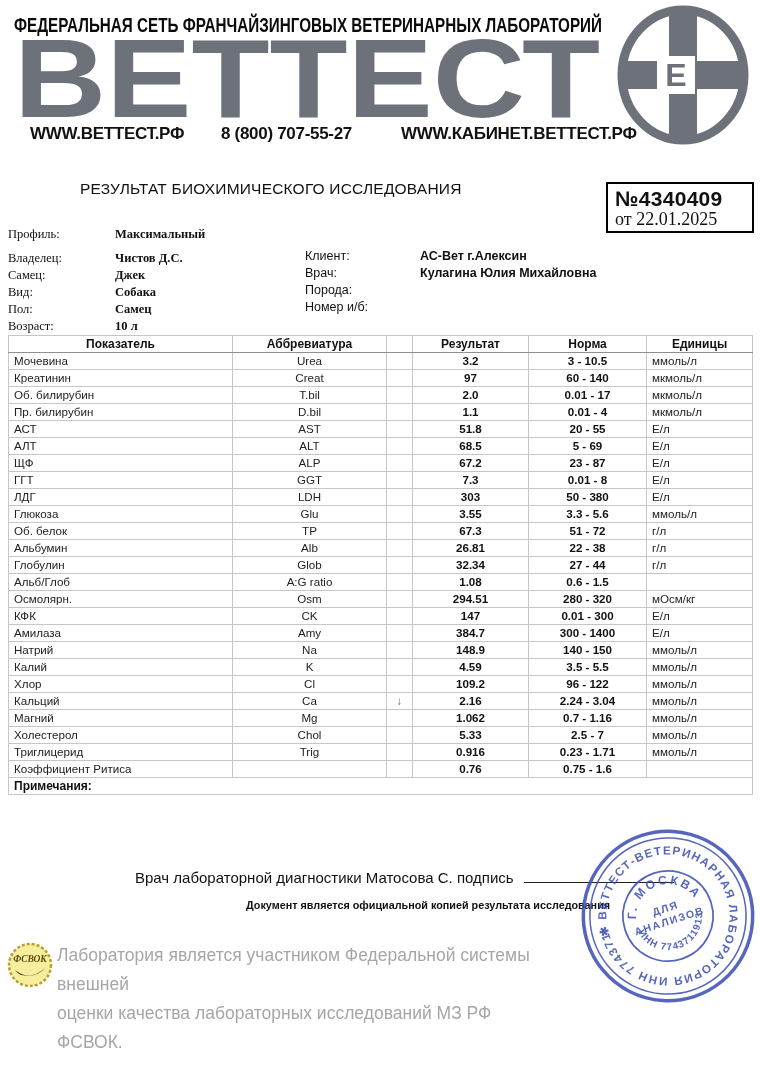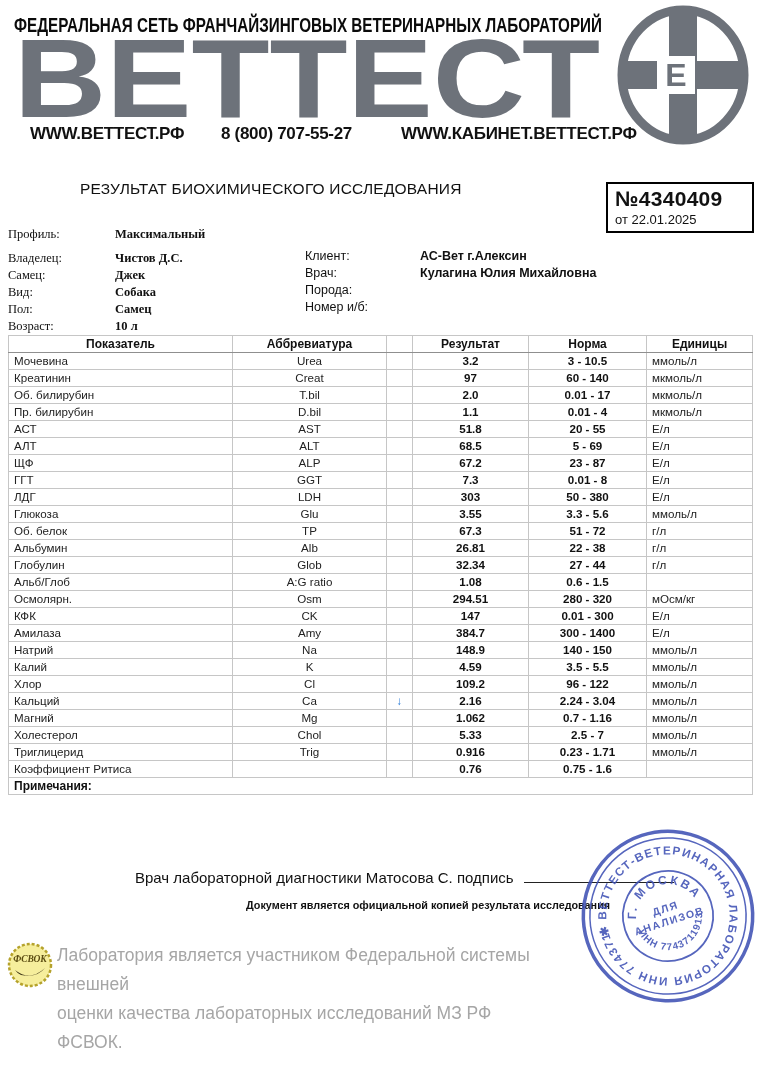--- a/index.html
+++ b/index.html
@@ -16,21 +16,21 @@
   .contact-site { left:14px; }
   .contact-phone { left:205px; }
   .contact-cabinet { left:385px; }
   .brand-mark { position:absolute; top:5px; left:615px; }
   
   .report-title { position:absolute; top:180px; left:80px; width:460px; 
     font-size:15.5px; font-weight:400; letter-spacing:0.2px; }
   .number-box { position:absolute; top:182px; left:606px; width:148px; height:51px;
     border:2px solid #000; padding:2px 18px 2px 7px; }
   .number-box .num { font-size:21px; font-weight:800; letter-spacing:0.3px; line-height:25px; }
-  .number-box .date { font-size:13px; line-height:17px; }
+  .number-box .date { font-size:18px; line-height:17px;font-family:Liberation Serif, serif; }
   
   .info-left { position:absolute; left:8px; top:226px; font-size:12.5px;font-family:Liberation Serif, serif; }
   .info-right { position:absolute; left:305px; top:248px; font-size:12.5px; }
   .info-row { display:flex; height:17px; line-height:17px; }
   .info-left .info-row:first-child { margin-bottom:7px; }
   .info-left .ilabel { width:107px; }
   .info-right .ilabel { width:115px; }
   .ivalue { font-weight:bold; white-space:nowrap; }
   
   table.results { position:absolute; top:335px; left:8px; width:744px;

